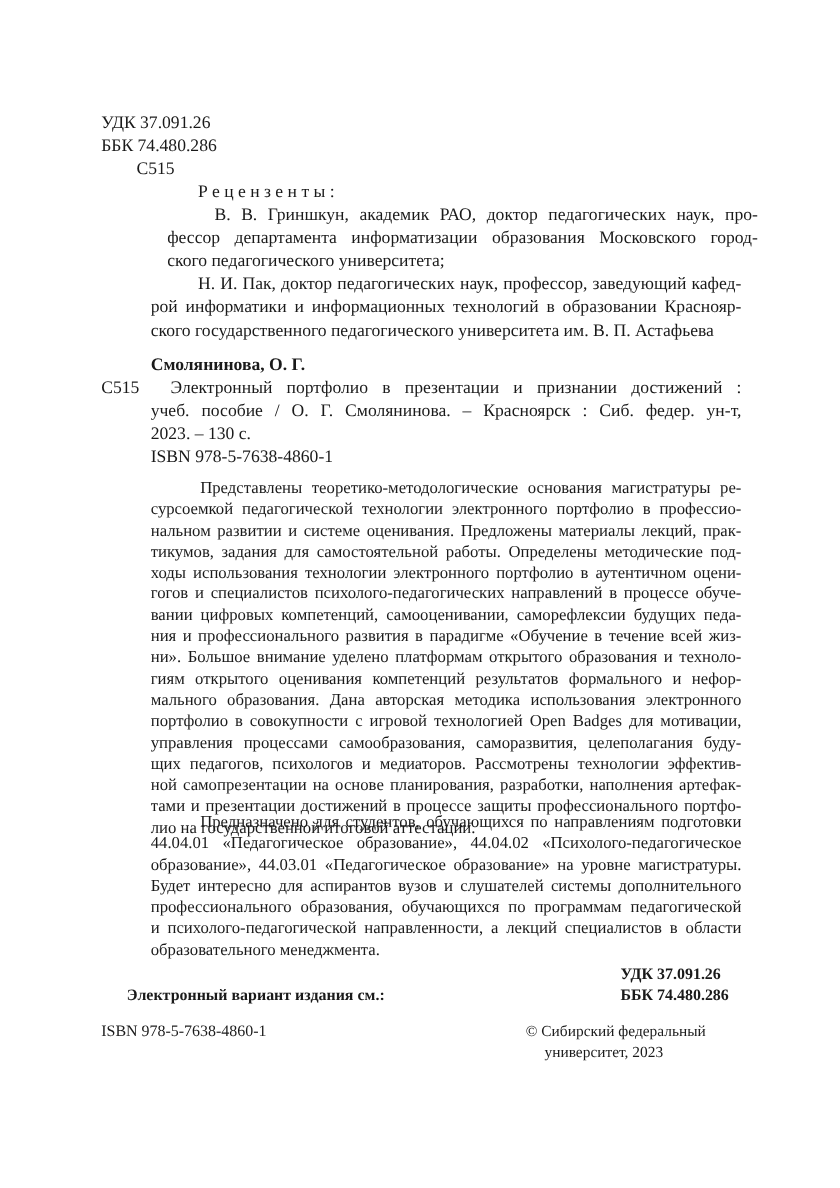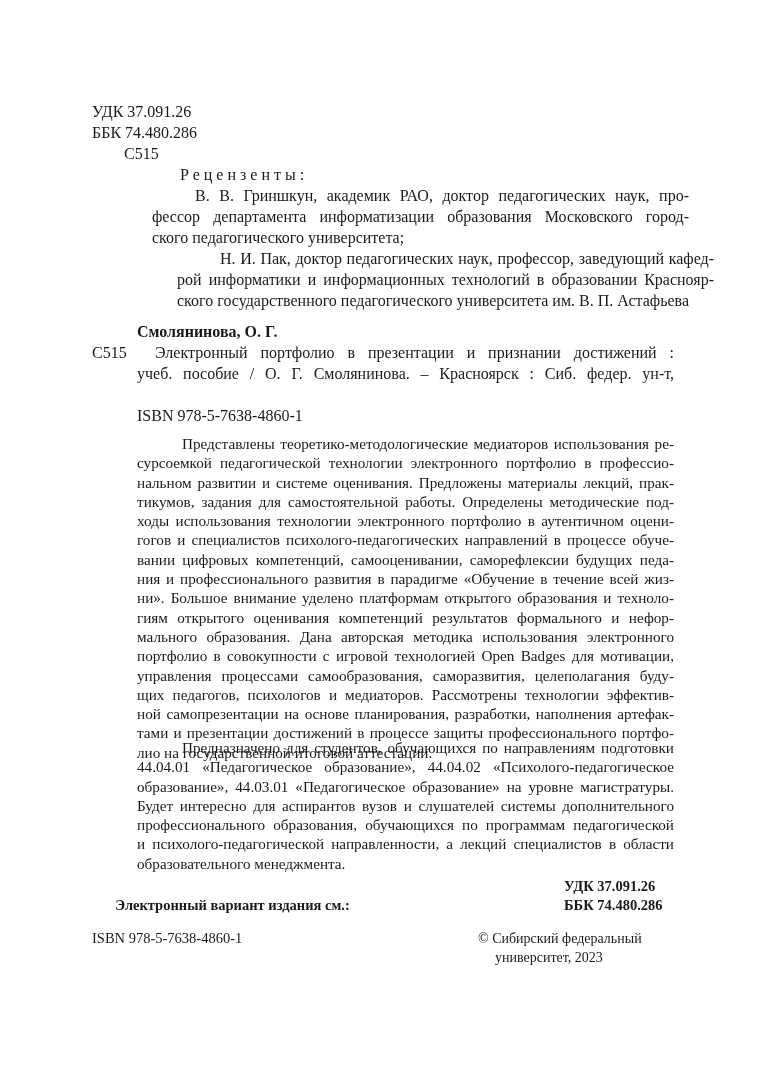--- a/index.html
+++ b/index.html
@@ -22,36 +22,37 @@
 <div class="abs t16" style="left:124px; top:143px;">С515</div>
 
 <div class="abs t16 spaced" style="left:180px; top:164px;">Рецензенты:</div>
 
 <div class="block t16" style="left:152px; top:185px; width:537px;">
   <span class="line just" style="padding-left:43px;">В. В. Гриншкун, академик РАО, доктор педагогических наук, про-</span>
   <span class="line just">фессор департамента информатизации образования Московского город-</span>
   <span class="line">ского педагогического университета;</span>
 </div>
 
-<div class="block t16" style="left:137px; top:248px; width:537px;margin-left:40px;">
+<div class="block t16" style="left:137px; top:248px; width:537px;">
   <span class="line just" style="padding-left:43px;">Н. И. Пак, доктор педагогических наук, профессор, заведующий кафед-</span>
   <span class="line just">рой информатики и информационных технологий в образовании Краснояр-</span>
   <span class="line">ского государственного педагогического университета им. В. П. Астафьева</span>
 </div>
 
 <div class="abs t16 bold" style="left:137px; top:321px;font-family:Liberation Serif, serif;">Смолянинова, О. Г.</div>
 <div class="abs t16" style="left:92px; top:342px;">С515</div>
 <div class="block t16" style="left:137px; top:342px; width:537px;">
   <span class="line just" style="padding-left:18px;">Электронный портфолио в презентации и признании достижений :</span>
   <span class="line just">учеб. пособие  / О. Г. Смолянинова. – Красноярск : Сиб. федер. ун-т,</span>
+  <span class="line">2023. – 130 с.</span>
 </div>
 <div class="abs t16" style="left:137px; top:405px;">ISBN 978-5-7638-4860-1</div>
 
 <div class="block t15" style="left:137px; top:434px; width:537px;">
-  <span class="line just" style="padding-left:45px;">Представлены теоретико-методологические медиаторов использования ре-</span>
+  <span class="line just" style="padding-left:45px;">Представлены теоретико-методологические основания магистратуры ре-</span>
   <span class="line just">сурсоемкой педагогической технологии электронного портфолио в профессио-</span>
   <span class="line just">нальном развитии и системе оценивания. Предложены материалы лекций, прак-</span>
   <span class="line just">тикумов, задания для самостоятельной работы. Определены методические под-</span>
   <span class="line just">ходы использования технологии электронного портфолио в аутентичном оцени-</span>
   <span class="line just">гогов и специалистов психолого-педагогических направлений в процессе обуче-</span>
   <span class="line just">вании цифровых компетенций, самооценивании, саморефлексии будущих педа-</span>
   <span class="line just">ния и профессионального развития в парадигме «Обучение в течение всей жиз-</span>
   <span class="line just">ни». Большое внимание уделено платформам открытого образования и техноло-</span>
   <span class="line just">гиям открытого оценивания компетенций результатов формального и нефор-</span>
   <span class="line just">мального образования. Дана авторская методика использования электронного</span>

